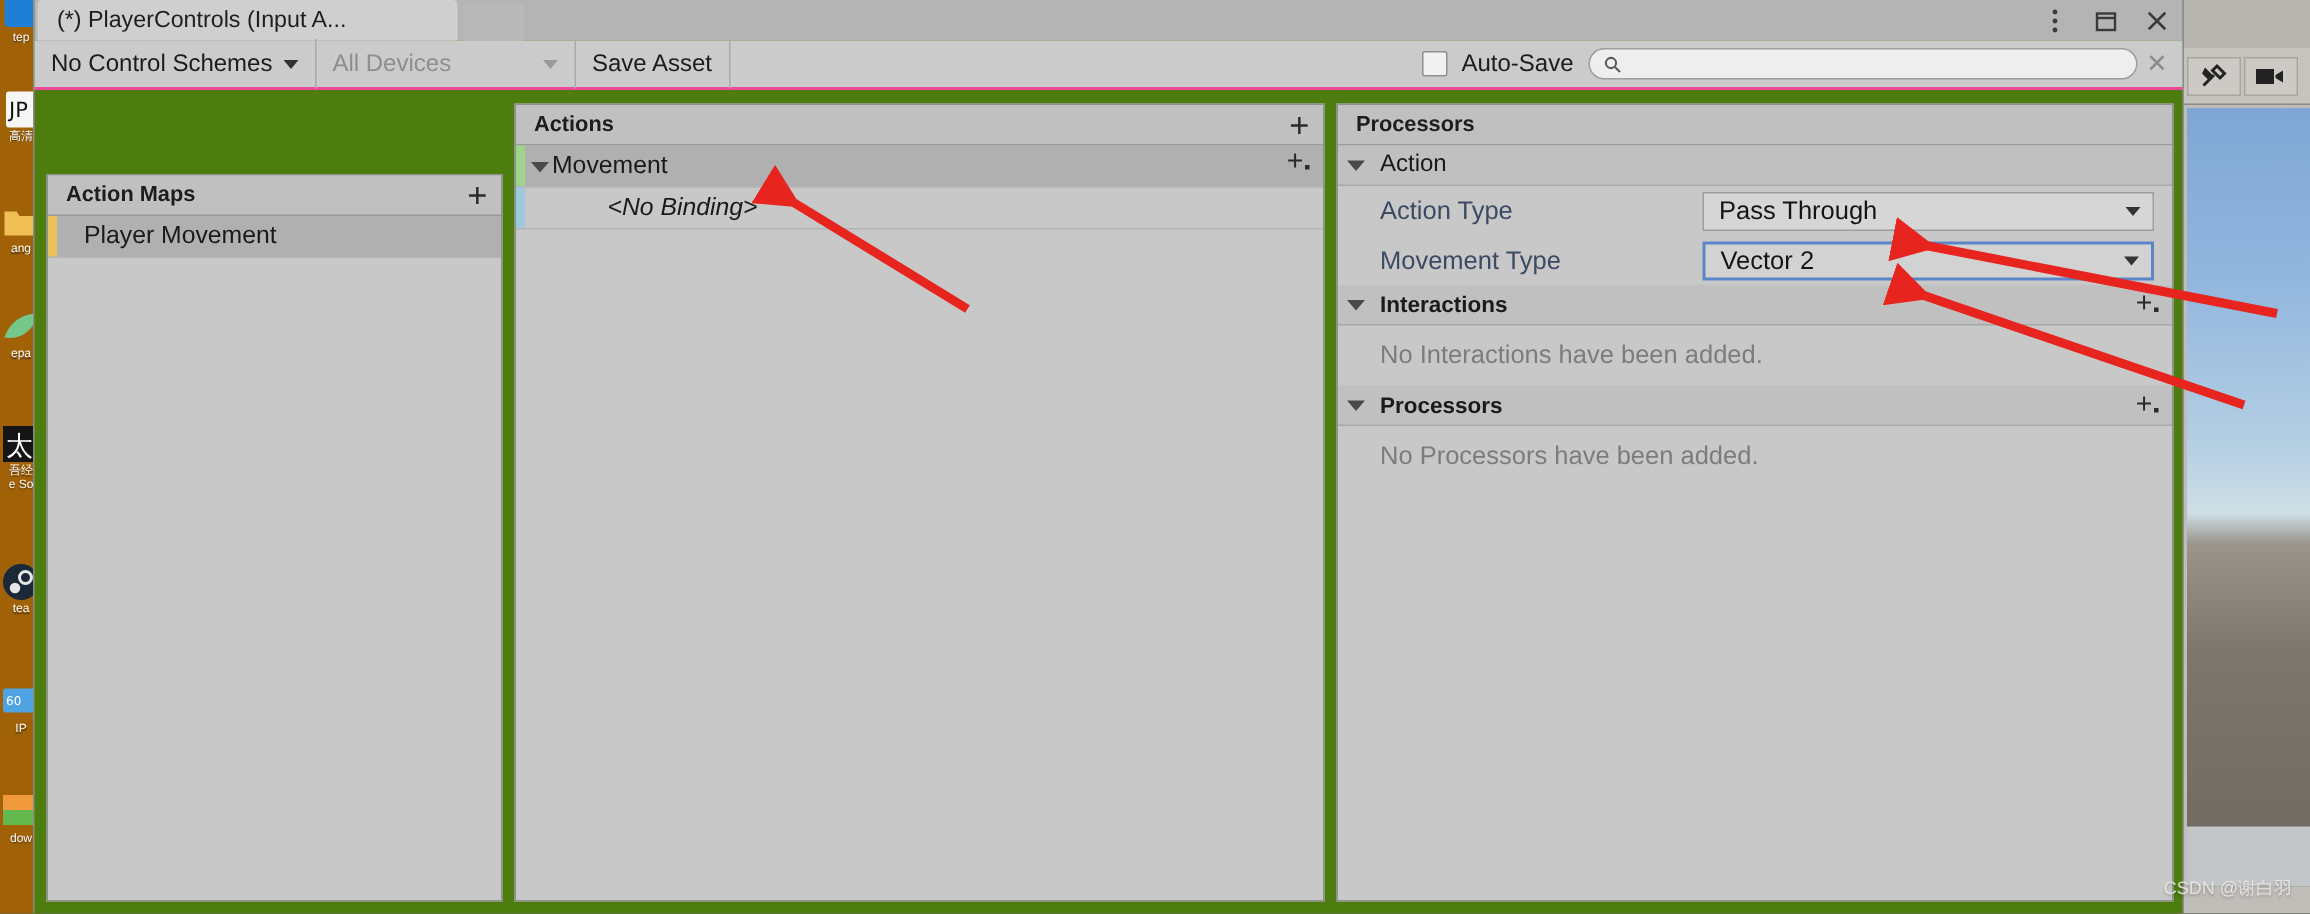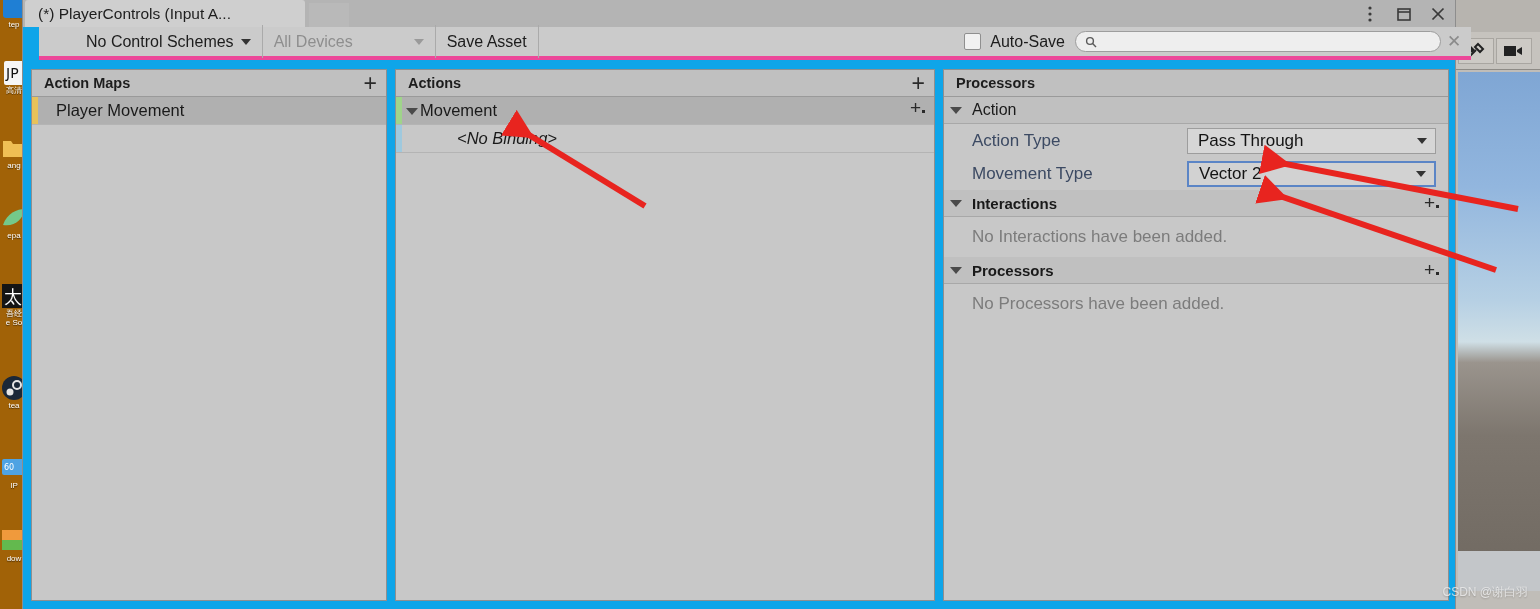--- a/index.html
+++ b/index.html
@@ -54,21 +54,21 @@
     background: #c3c6c9;
   }
   .bg-top-strip {
     position: absolute; left: 0; top: 0; width: 88px; height: 32px;
     background: #b7b4af;
   }
 
   
   .win {
     position: absolute; left: 22px; top: 0; width: 1434px; height: 609px;
-    background: #0ea5e9;
+    background: #4d7c0f;
     border-left: 1px solid #8d8d8d;
     border-right: 1px solid #8d8d8d;
   }
 
   
   .titlebar {
     position: absolute; left: 0; top: 0; width: 100%; height: 27px;
     background: #b4b4b4;
   }
   .tab {
@@ -84,24 +84,24 @@
     background: #b9b9b9;
   }
   .win-ctrls {
     position: absolute; right: 6px; top: 0; height: 27px;
     display: flex; align-items: center; gap: 12px;
   }
   .wc { width: 22px; height: 22px; display: flex; align-items: center; justify-content: center; color: #3a3a3a; }
 
   
   .toolbar {
-    position: absolute; left: 16px; top: 27px; width: 100%; height: 33px;
+    position: absolute; left: 0; top: 27px; width: 100%; height: 33px;
     background: #cbcbcb;
-    border-bottom: 4px solid #ec4899;
-    display: flex; align-items: center; padding-left: 36px;
+    border-bottom: 2px solid #ec4899;
+    display: flex; align-items: center;
   }
   .tb-sep { width: 1px; height: 33px; background: #aaaaaa; }
   .tb-item {
     height: 33px; display: flex; align-items: center; gap: 7px;
     padding: 0 11px; font-size: 16px; color: #1c1c1c; white-space: nowrap;
   }
   .tb-item.disabled { color: #8e8e8e; }
   .tb-item.fixed-w { width: 172px; justify-content: space-between; }
   .caret {
     width: 0; height: 0; border-left: 5px solid transparent;
@@ -134,21 +134,21 @@
   .panes {
     position: absolute; left: 0; top: 61px; width: 100%; bottom: 0;
     display: flex; padding: 8px 6px 8px 8px; gap: 8px;
   }
   .pane {
     background: #c8c8c8;
     border: 1px solid #8f8f8f;
     display: flex; flex-direction: column;
     overflow: hidden;
   }
-  .pane-actionmaps { width: 356px; }
+  .pane-actionmaps { width: 304px; margin-top: 47px; }
   .pane-actions { width: 540px; }
   .pane-props { flex: 1 1 auto; }
 
   .pane-head {
     height: 27px; background: #c0c0c0;
     border-bottom: 1px solid #9a9a9a;
     display: flex; align-items: center; justify-content: space-between;
     padding: 0 9px 0 12px;
     font-size: 14.5px; font-weight: bold; color: #1d1d1d;
   }

